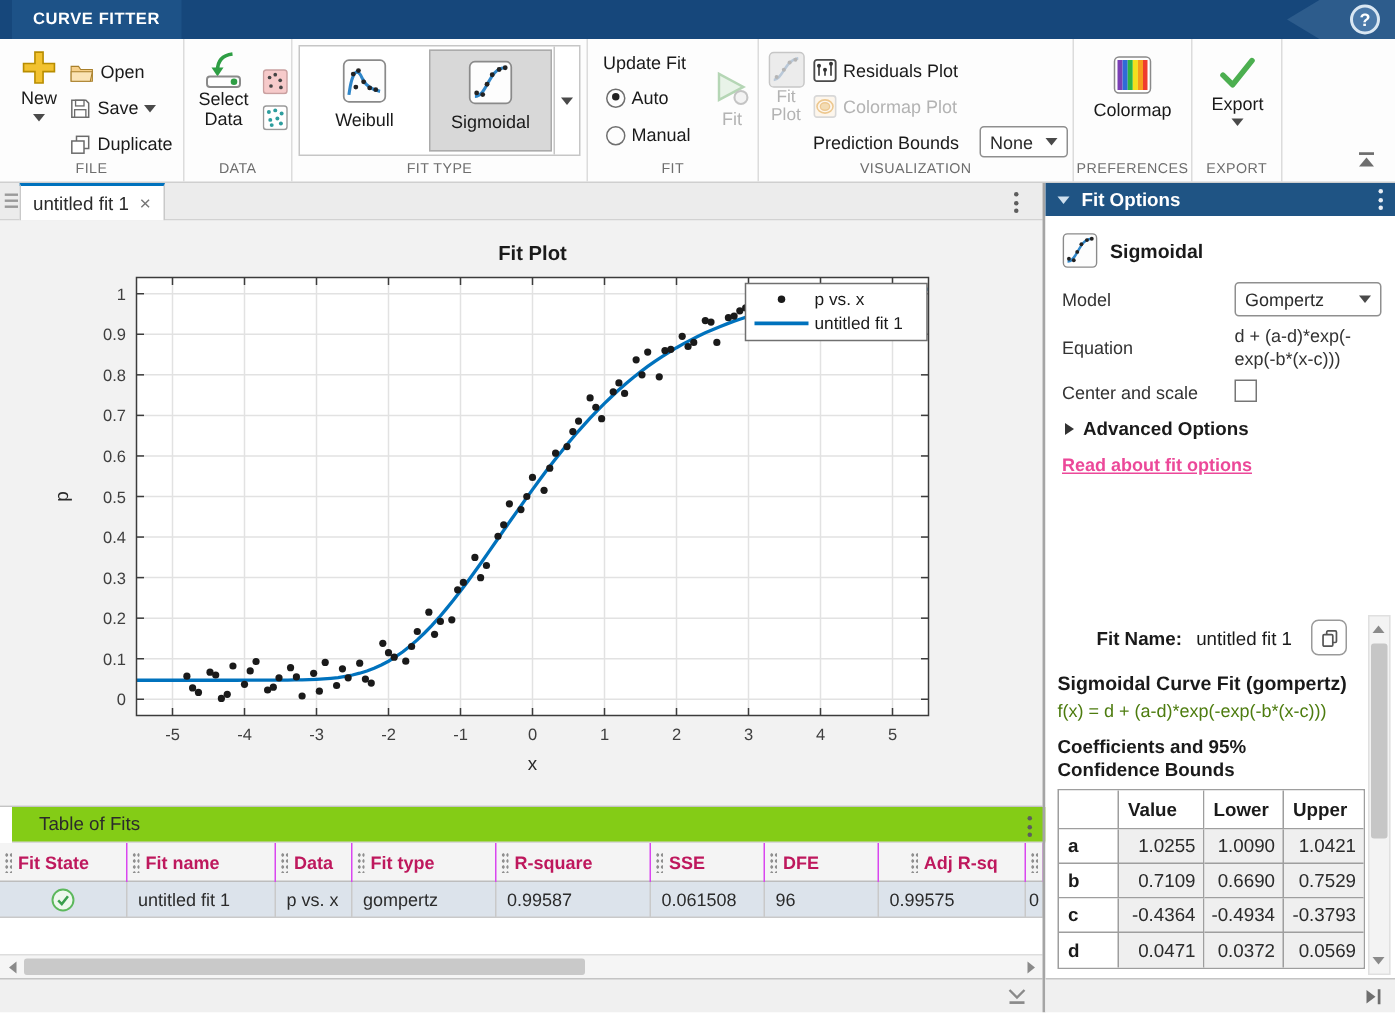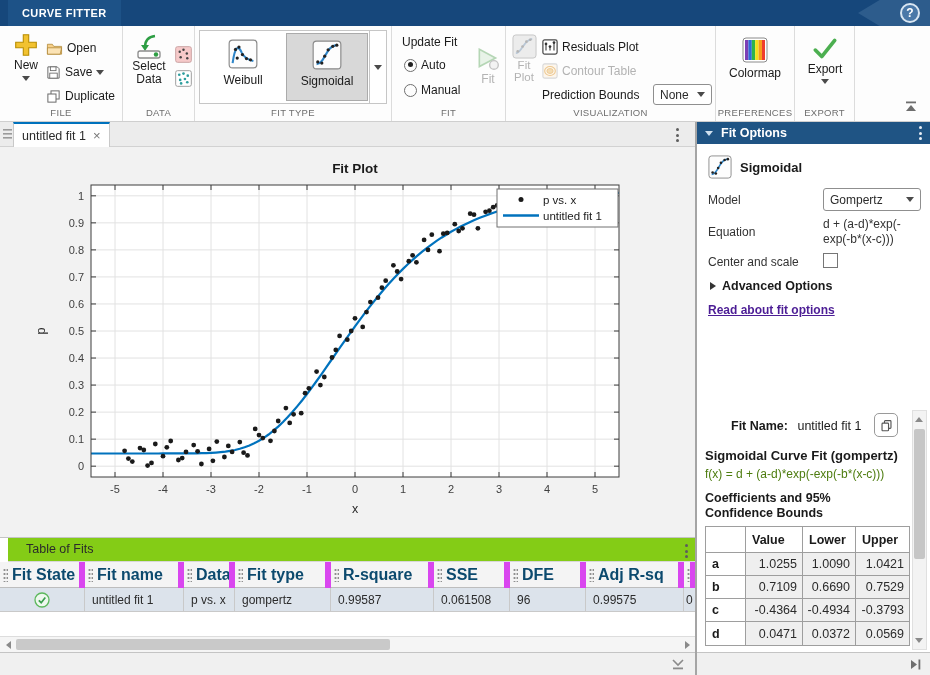--- a/index.html
+++ b/index.html
@@ -53,42 +53,42 @@
   .tick-label { font-size:11px; fill:#3f3f3f; font-family:"Liberation Sans", sans-serif; }
   .axis-label { font-size:12.5px; fill:#2b2b2b; font-family:"Liberation Sans", sans-serif; }
   .plot-title { font-size:13.5px; font-weight:700; fill:#1a1a1a; font-family:"Liberation Sans", sans-serif; }
   .legend-text { font-size:11.5px; fill:#1a1a1a; font-family:"Liberation Sans", sans-serif; }
 
   
   #tof { position:absolute; left:0; top:415px; width:695px; height:115px; background:#ffffff; border-top:1px solid #c4c4c4; }
   #tof-titlebar { position:absolute; left:8px; top:0; width:695px; height:24px; background:#84cc16; border-bottom:1px solid #d8d8d8; }
   #tof-title { position:absolute; left:18px; top:4px; font-size:12.5px; color:#2b2b2b; }
   #tof-header { position:absolute; left:0; top:24px; width:695px; height:26px; display:flex; background:#f4f4f4; border-bottom:1px solid #bdbdbd; }
-  .tof-hcell { height:26px; border-right:6px solid #d946ef; display:flex; align-items:center; gap:4px; padding-left:3px; font-weight:700; font-size:16px; color:#0c4a6e; overflow:hidden; flex:0 0 auto; }
+  .tof-hcell { height:26px; border-right:1px solid #d946ef; display:flex; align-items:center; gap:4px; padding-left:3px; font-weight:700; font-size:12px; color:#be185d; overflow:hidden; flex:0 0 auto; }
   .grip { width:5px; height:14px; background-image:radial-gradient(circle, #8f8f8f 1px, transparent 1.2px); background-size:3px 4px; flex:0 0 auto; }
   #tof-row { position:absolute; left:0; top:50px; width:695px; height:24px; display:flex; background:#dce3eb; border-bottom:1px solid #c9c9c9; }
   .tof-cell { height:24px; border-right:1px solid #c9c9c9; display:flex; align-items:center; padding-left:7px; font-size:12px; color:#2b2b2b; overflow:hidden; flex:0 0 auto; }
   #tof-scroll { position:absolute; left:0; top:98px; width:695px; height:16px; background:#f5f5f5; border-top:1px solid #dddddd; }
   .scroll-arrow { position:absolute; top:0; width:16px; height:15px; display:flex; align-items:center; justify-content:center; }
   .tri-left { width:0; height:0; border-top:4px solid transparent; border-bottom:4px solid transparent; border-right:5px solid #8a8a8a; }
   .tri-right { width:0; height:0; border-top:4px solid transparent; border-bottom:4px solid transparent; border-left:5px solid #8a8a8a; }
   .tri-up { width:0; height:0; border-left:4px solid transparent; border-right:4px solid transparent; border-bottom:5px solid #8a8a8a; }
   .tri-down { width:0; height:0; border-left:4px solid transparent; border-right:4px solid transparent; border-top:5px solid #8a8a8a; }
   #tof-thumb { position:absolute; left:16px; top:2px; width:374px; height:11px; background:#c9c9c9; border-radius:2px; }
 
   
   #status-left { position:absolute; left:0; top:530px; width:695px; height:23px; background:#f0f0f0; border-top:1px solid #c4c4c4; }
   #status-right { position:absolute; left:0; top:530px; width:233px; height:23px; background:#f0f0f0; border-top:1px solid #c4c4c4; }
 
   
   .panel-header { position:absolute; left:0; width:233px; height:22px; background:#1f5484; color:#ffffff; display:flex; align-items:center; padding:0 8px; gap:8px; }
   .panel-header .ph-title { font-size:12.5px; font-weight:700; flex:1; }
   .ph-collapse { width:0; height:0; border-left:4px solid transparent; border-right:4px solid transparent; border-top:5px solid #cfe0ee; }
   .fo-label { position:absolute; left:11px; font-size:12px; color:#333333; }
-  .link { color:#4c1d95; text-decoration:underline; font-weight:600; font-size:12px; }
+  .link { color:#ec4899; text-decoration:underline; font-weight:600; font-size:12px; }
   .bold13 { font-weight:700; font-size:13px; color:#1a1a1a; }
 
   
   #coeff-table { position:absolute; left:8px; top:404px; border:1px solid #9e9e9e; }
   .ct-row { display:flex; }
   .ct-cell { border-right:1px solid #9e9e9e; border-bottom:1px solid #9e9e9e; font-size:12.5px; display:flex; align-items:center; height:23px; }
   .ct-cell:last-child { border-right:none; }
   .ct-row:last-child .ct-cell { border-bottom:none; }
   .ct-head { height:26px; font-weight:700; padding-left:6px; background:#ffffff; }
   .ct-name { font-weight:700; padding-left:6px; background:#ffffff; }
@@ -286,21 +286,21 @@
         <span class="rib-text">Residuals Plot</span>
       </div>
       <div class="rib-row" style="left:36px;top:35px;">
         <span>
           <svg width="16" height="16" viewBox="0 0 18 18">
               <rect x="1" y="1" width="16" height="16" rx="2" fill="#fdf6ec" stroke="#d8d8d8" stroke-width="1.2"></rect>
               <ellipse cx="9" cy="9" rx="6" ry="5" fill="none" stroke="#edc890" stroke-width="1.2"></ellipse>
               <ellipse cx="9" cy="9" rx="3.5" ry="2.8" fill="#f3dcb4" stroke="#edc890"></ellipse>
             </svg>
         </span>
-        <span class="rib-text disabled-text">Contour Table</span>
+        <span class="rib-text disabled-text">Colormap Plot</span>
       </div>
       <div class="abs rib-text" style="left:36px;top:62px;">Prediction Bounds</div>
       <div class="dropdown abs" style="left:147px;top:58px;width:59px;height:21px;">
         <span>None</span>
         <span class="caret"></span>
       </div>
       <div class="rib-label">VISUALIZATION</div>
     </div>
 
     <div class="rib-section" style="left:716px;width:79px;">
@@ -574,21 +574,21 @@
             <span>R-square</span>
           </div>
           <div class="tof-hcell" style="width: 76px;">
             <span class="grip"></span>
             <span>SSE</span>
           </div>
           <div class="tof-hcell" style="width: 76px;">
             <span class="grip"></span>
             <span>DFE</span>
           </div>
-          <div class="tof-hcell" style="width: 98px;">
+          <div class="tof-hcell" style="width: 98px; justify-content: center;">
             <span class="grip"></span>
             <span>Adj R-sq</span>
           </div>
           <div class="tof-hcell" style="width: 12px;">
             <span class="grip"></span>
           </div>
         </div>
       <div id="tof-row">
           <div class="tof-cell" style="width: 85px; justify-content: center; padding-left: 0px;">
             <svg width="16" height="16" viewBox="0 0 16 16">

